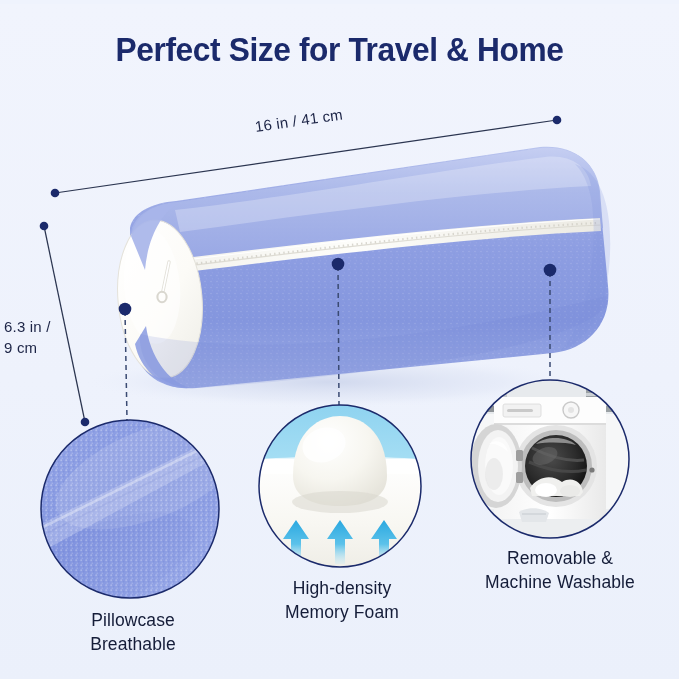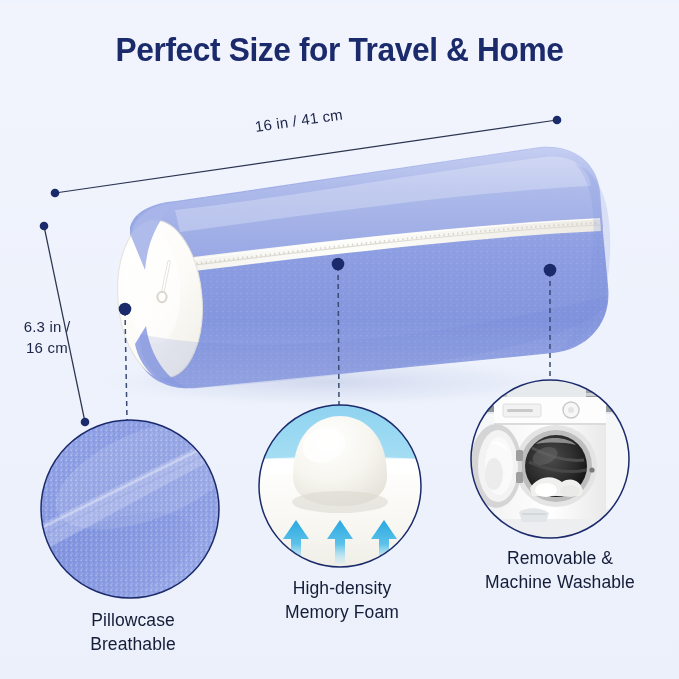--- a/index.html
+++ b/index.html
@@ -62,21 +62,21 @@
   }
   .dim-top {
     left: 255px;
     top: 113px;
     transform: rotate(-8.2deg);
     transform-origin: left center;
   }
   .dim-left {
     left: 4px;
     top: 312px;
-    text-align: center;
+    text-align: left;
     width: 86px;
     line-height: 21px;
   }
 
   
   .caption {
     position: absolute;
     text-align: center;
     color: #141c38;
     font-family: "Liberation Sans", sans-serif;
@@ -390,21 +390,21 @@
         <path d="M 522 510 L 546 510" stroke="#cfd3d7" stroke-width="1.4"></path>
       </g>
       <circle cx="550" cy="455" r="79" fill="none" stroke="#1b2a6b" stroke-width="1.5"></circle>
     </g>
   </svg>
 
   <div class="dimlabel dim-top">16 in / 41 cm</div>
 
   <div class="dimlabel dim-left">
     <span>6.3 in /</span><br>
-    <span>16 cm</span>
+    <span>9 cm</span>
   </div>
 
   <div class="caption cap-1">
     <span>Pillowcase</span>
     <span class="l2">Breathable</span>
   </div>
 
   <div class="caption cap-2">
     <span>High-density</span>
     <span class="l2">Memory Foam</span>

